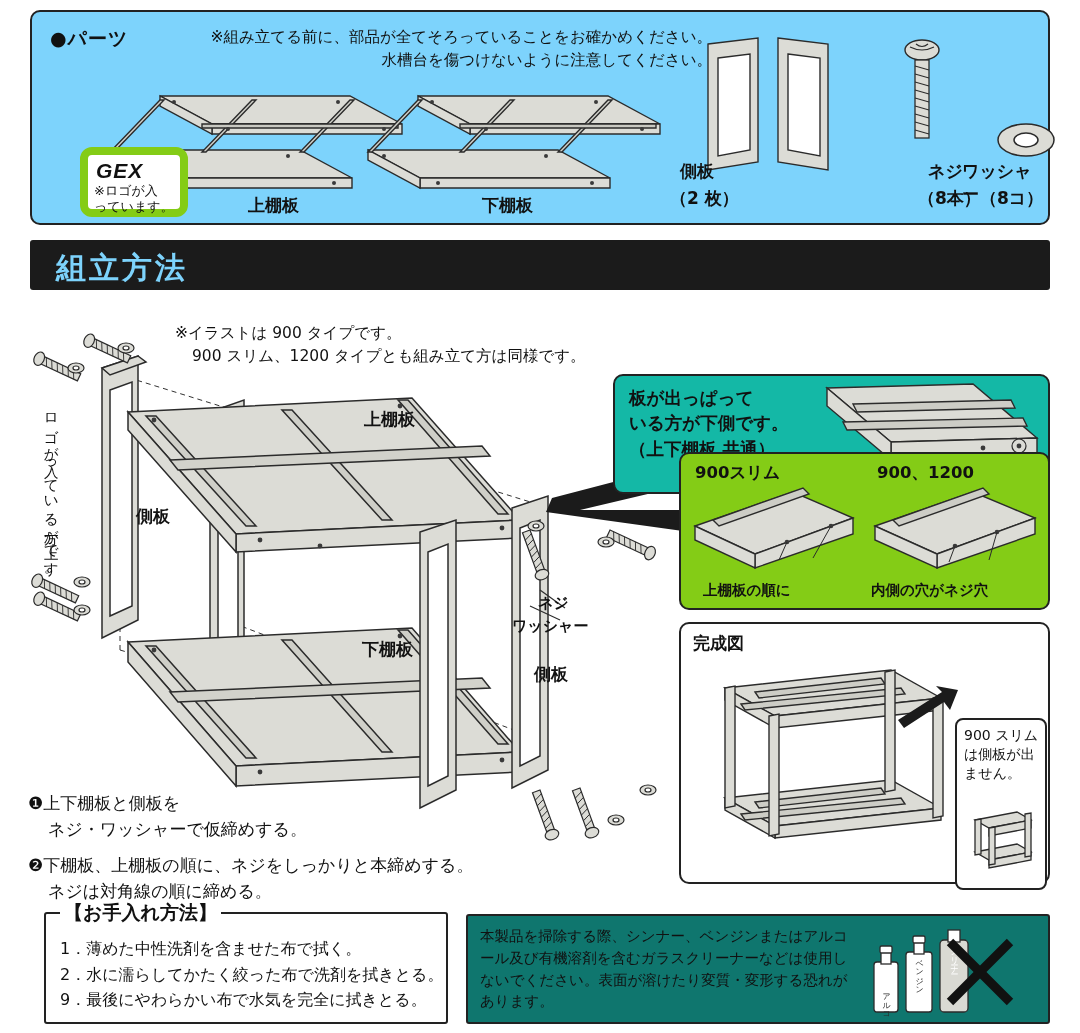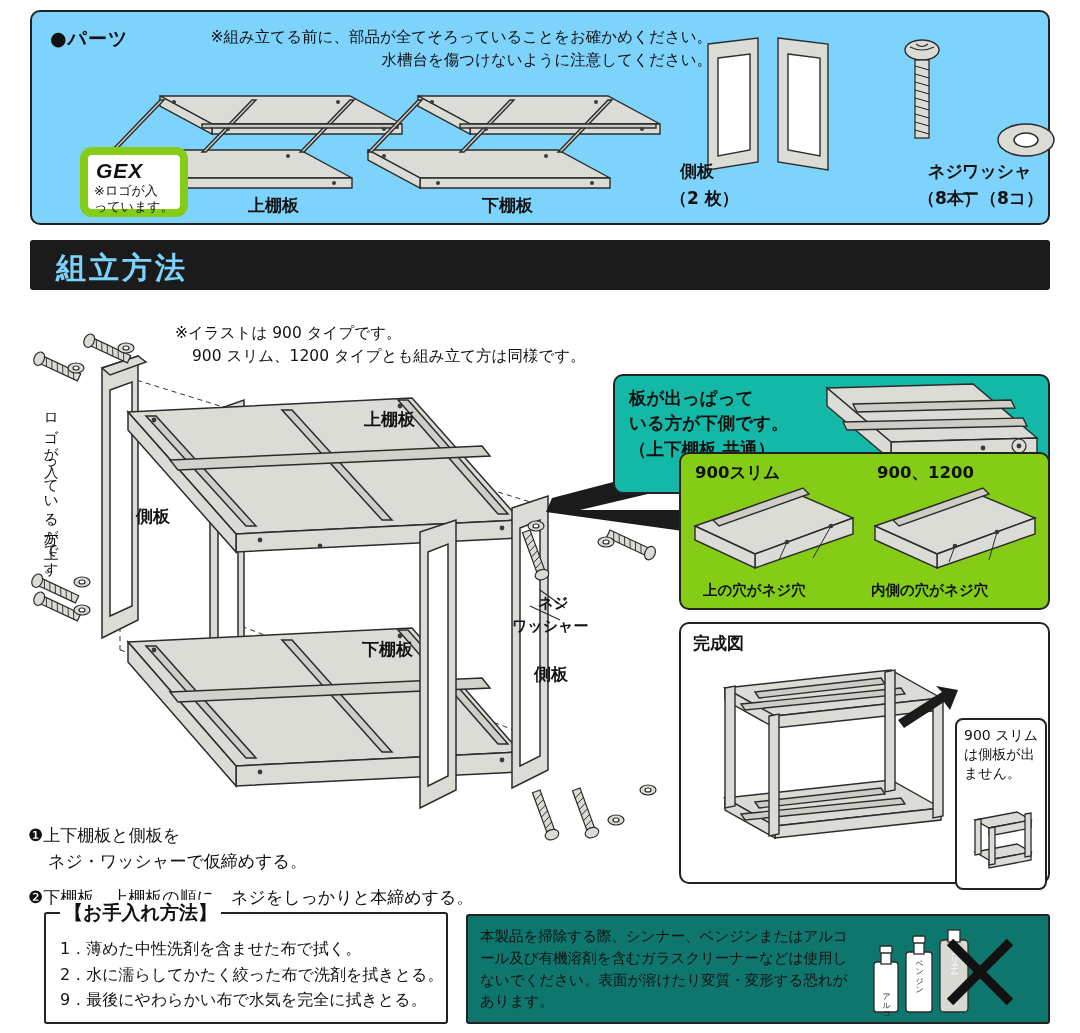--- a/index.html
+++ b/index.html
@@ -210,21 +210,20 @@
     line-height: 1.3;
   }
 
   
   .steps {
     position: absolute;
     left: 28px; top: 790px;
     width: 620px;
     font-size: 17px;
     line-height: 1.55;
-    margin-top: 32px;
   }
   .steps .step { margin-bottom: 9px; }
   .steps .sub { padding-left: 20px; }
 
   
   .care-box {
     position: absolute;
     left: 44px; top: 912px;
     width: 404px; height: 112px;
     border: 2px solid #222;
@@ -628,21 +627,21 @@
       </g>
       <g fill="#3a3a3a">
         <circle cx="140" cy="42" r="2.3"></circle>
           <circle cx="96" cy="58" r="2.3"></circle>
       </g>
       <g stroke="#2b2b2b" stroke-width="1" fill="none">
         <path d="M140 42 L122 74"></path>
           <path d="M96 58 L88 76"></path>
       </g>
     </svg>
-    <div class="cap jp" style="left:22px;">上の穴がネジ穴</div>
+    <div class="cap jp" style="left:22px;">上棚板の順に</div>
 
     <svg class="abs" style="left:190px; top:30px;" width="172" height="86">
       <g fill="#dcdcd6" stroke="#2b2b2b" stroke-width="1.4">
         <polygon points="4,42 102,8 164,34 66,70"></polygon>
         <polygon points="66,70 164,34 164,50 66,84"></polygon>
         <polygon points="4,42 4,56 66,84 66,70"></polygon>
         <polygon points="22,36 112,4 118,10 28,42" fill="#cdcdc6"></polygon>
       </g>
       <g fill="#3a3a3a">
         <circle cx="126" cy="48" r="2.3"></circle>

